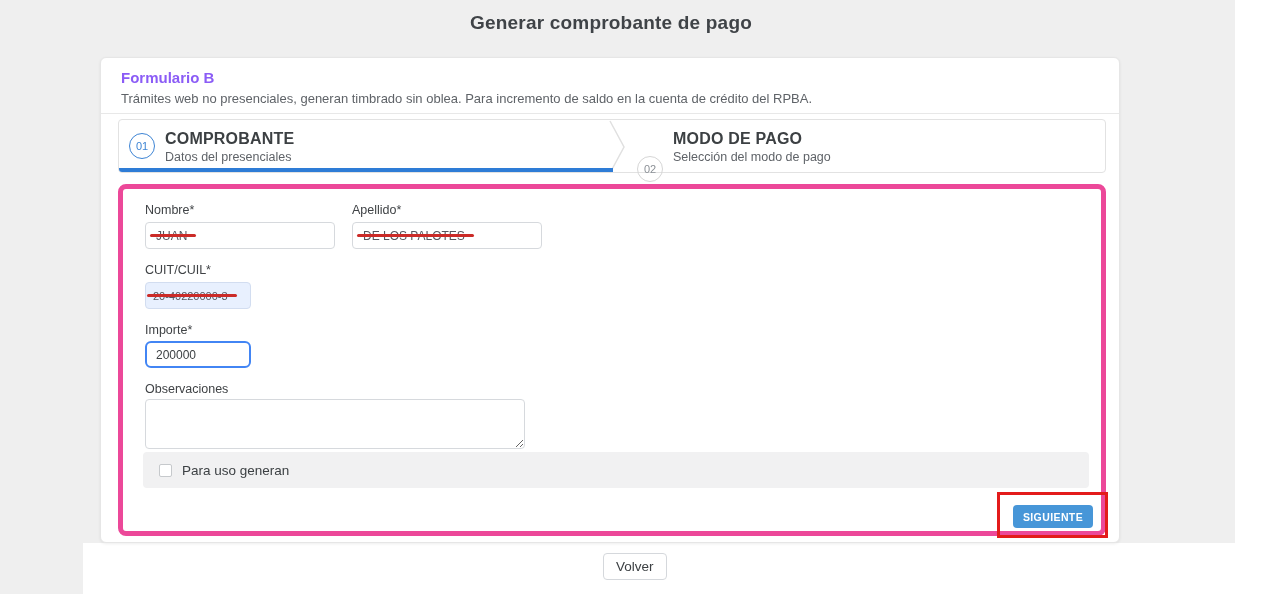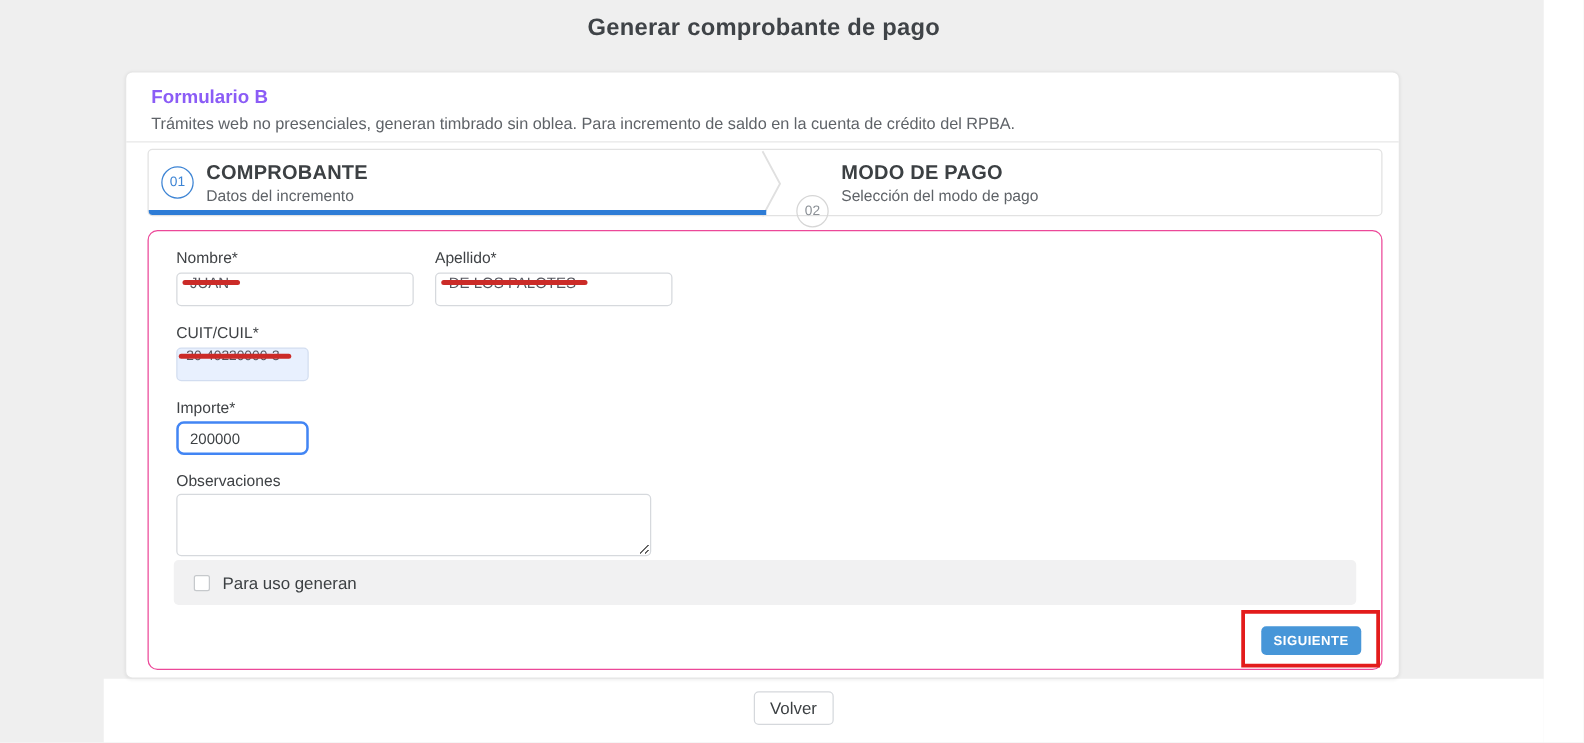--- a/index.html
+++ b/index.html
@@ -21,23 +21,23 @@
   .step-2 { left:508px; width:480px; }
   .step-circle { position:absolute; left:10px; top:13px; width:26px; height:26px; border-radius:50%; display:flex; align-items:center; justify-content:center; font-size:11px; }
   .step-circle.active { border:1.5px solid #3d84d4; color:#3d84d4; }
   .step-circle.inactive { border:1.5px solid #d6d6d6; color:#8b9096;margin-top:23px; }
   .step-texts { position:absolute; left:46px; top:10px; }
   .step-title { font-size:16px; font-weight:700; color:#3c4043; letter-spacing:.2px; }
   .step-subtitle { font-size:12.5px; color:#5f6368; margin-top:2px; }
   .step-separator { position:absolute; left:490px; top:0; }
   .active-bar { position:absolute; left:0; bottom:0; width:494px; height:4px; background:#2e7cd6; border-radius:0 0 0 3px; }
 
-  .form-box { position:absolute; left:17px; top:126px; width:988px; height:352px; border:1px solid #ec4899; border-radius:8px; background:#fff; }
+  .form-box { position:absolute; left:17px; top:126px; width:988px; height:352px; border:5px solid #ec4899; border-radius:8px; background:#fff; }
   .field-label { position:absolute; font-size:12.5px; color:#3f4245; }
-  .input-box { position:absolute; height:27px; border:1px solid #d6d9dd; border-radius:4px; background:#fff; display:flex; align-items:flex-start; padding:0 10px; font-size:12px; color:#55565e; }
+  .input-box { position:absolute; height:27px; border:1px solid #d6d9dd; border-radius:4px; background:#fff; display:flex; align-items:center; padding:0 10px; font-size:12px; color:#55565e; }
   .input-box.autofill { background:#e8f0fe; border-color:#d2ddf0; }
   .redacted { position:relative; white-space:nowrap; }
   .redacted::after { content:''; position:absolute; left:-6px; right:-9px; top:50%; height:3.5px; margin-top:-2px; background:#cb2b28; border-radius:2px; }
   .input-focused { position:absolute; width:106px; height:27px; border:2px solid #4285f4; border-radius:6px; padding:0 9px; font-size:12px; color:#3c4043; font-family:"Liberation Sans","DejaVu Sans",sans-serif; outline:none; }
   .obs-textarea { position:absolute; left:22px; top:210px; width:380px; height:50px; border:1px solid #d6d9dd; border-radius:4px; padding:6px 8px; font-size:12px; color:#3c4043; font-family:"Liberation Sans","DejaVu Sans",sans-serif; resize:both; }
 
   .judicial-band { position:absolute; left:20px; top:263px; width:946px; height:36px; background:#f1f1f2; border-radius:4px; display:flex; align-items:center; }
   .checkbox { width:13px; height:13px; border:1px solid #c6c9cc; border-radius:2px; background:#fff; margin-left:16px; }
   .judicial-label { margin-left:10px; font-size:13.5px; color:#3c4043; }
 
@@ -57,21 +57,21 @@
 <div class="card">
   <div class="card-heading">Formulario B</div>
   <div class="card-subheading">Trámites web no presenciales, generan timbrado sin oblea. Para incremento de saldo en la cuenta de crédito del RPBA.</div>
   <div class="card-divider"></div>
 
   <div class="stepper">
     <div class="step step-1">
       <div class="step-circle active">01</div>
       <div class="step-texts">
         <div class="step-title">COMPROBANTE</div>
-        <div class="step-subtitle">Datos del incremento</div>
+        <div class="step-subtitle">Datos del presenciales</div>
       </div>
     </div>
     <div class="step-separator">
       <svg width="18" height="54" viewBox="0 0 18 54">
           <path d="M1 1 L15 27 L1 53" stroke="#e0e0e0" stroke-width="1.5" fill="none"></path>
         </svg>
     </div>
     <div class="step step-2">
       <div class="step-circle inactive">02</div>
       <div class="step-texts">

